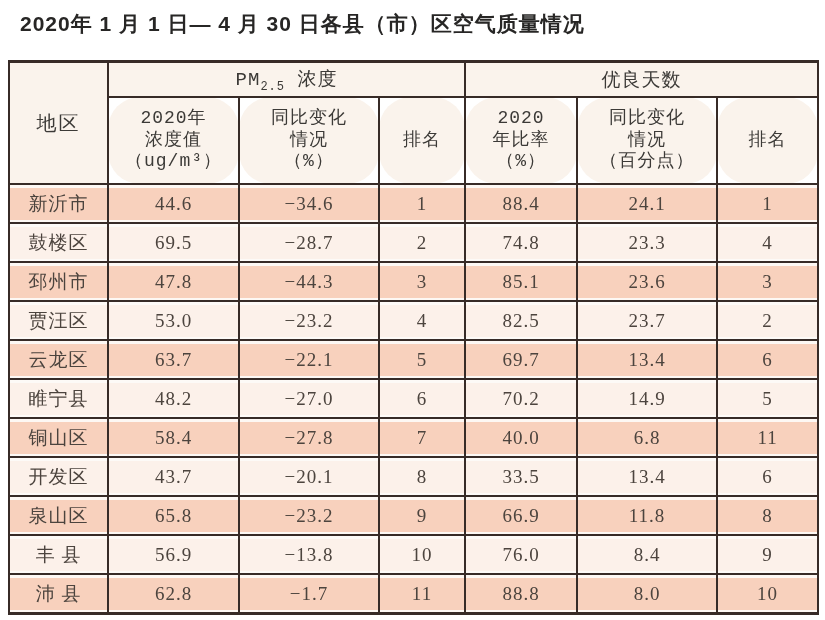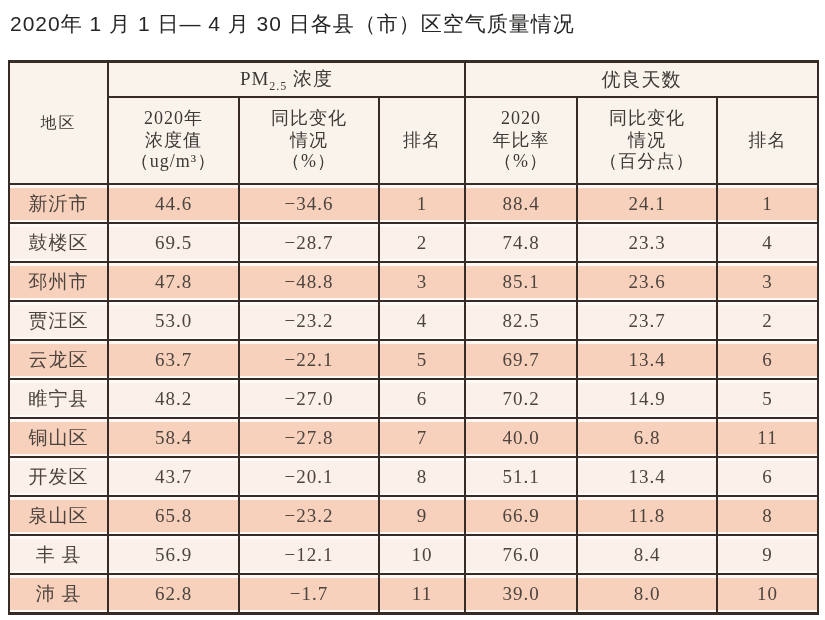--- a/index.html
+++ b/index.html
@@ -13,66 +13,67 @@
   .page {
     width: 825px;
     height: 620px;
     background: #ffffff;
     position: relative;
     box-sizing: border-box;
   }
   .page-title {
     font-family: "Liberation Sans", sans-serif;
     font-size: 21px;
-    font-weight: 400;
+    font-weight: 700;
     color: #272625;
     letter-spacing: 1px;
-    padding: 10px 0 0 10px;
+    padding: 10px 0 0 20px;
     line-height: 1.3;
   }
   table.air-table {
     position: absolute;
     left: 8px;
     top: 60px;
     width: 809px;
     border-collapse: collapse;
     table-layout: fixed;
   }
   table.air-table, table.air-table th, table.air-table td {
     border: 2px solid #372b27;
   }
   table.air-table {
     border-top-width: 3px;
     border-bottom-width: 3px;
   }
   thead th {
     background: #faf3ec;
-    font-family: Liberation Serif, serif;
+    font-family: Liberation Mono, monospace;
     font-weight: 500;
     color: #3c3a37;
     text-align: center;
     vertical-align: middle;
   }
   th.group-header {
     font-size: 19px;
     height: 31px;
     letter-spacing: 1px;
   }
   th.group-header sub {
     font-size: 12px;
   }
   th.sub-header {
     font-size: 18px;
     height: 83px;
     line-height: 1.22;
     white-space: pre-line;
     letter-spacing: 1px;
+    border-radius: 32px;
   }
   th.region-header {
-    font-size: 16px;
+    font-size: 20px;
     letter-spacing: 2px;
   }
   tbody td {
     height: 35px;
     text-align: center;
     vertical-align: middle;
     font-family: "Liberation Serif", serif;
     font-size: 19px;
     color: #4c443e;
     letter-spacing: 1px;
@@ -152,21 +153,21 @@
           <td>69.5</td>
           <td>−28.7</td>
           <td>2</td>
           <td>74.8</td>
           <td>23.3</td>
           <td>4</td>
         </tr>
         <tr>
           <td>邳州市</td>
           <td>47.8</td>
-          <td>−48.8</td>
+          <td>−44.3</td>
           <td>3</td>
           <td>85.1</td>
           <td>23.6</td>
           <td>3</td>
         </tr>
         <tr>
           <td>贾汪区</td>
           <td>53.0</td>
           <td>−23.2</td>
           <td>4</td>
@@ -199,48 +200,48 @@
           <td>7</td>
           <td>40.0</td>
           <td>6.8</td>
           <td>11</td>
         </tr>
         <tr>
           <td>开发区</td>
           <td>43.7</td>
           <td>−20.1</td>
           <td>8</td>
-          <td>51.1</td>
+          <td>33.5</td>
           <td>13.4</td>
           <td>6</td>
         </tr>
         <tr>
           <td>泉山区</td>
           <td>65.8</td>
           <td>−23.2</td>
           <td>9</td>
           <td>66.9</td>
           <td>11.8</td>
           <td>8</td>
         </tr>
         <tr>
           <td>丰 县</td>
           <td>56.9</td>
-          <td>−12.1</td>
+          <td>−13.8</td>
           <td>10</td>
           <td>76.0</td>
           <td>8.4</td>
           <td>9</td>
         </tr>
         <tr>
           <td>沛 县</td>
           <td>62.8</td>
           <td>−1.7</td>
           <td>11</td>
-          <td>39.0</td>
+          <td>88.8</td>
           <td>8.0</td>
           <td>10</td>
         </tr>
       </tbody>
   </table>
 
 
 </div>
 
 </body></html>

